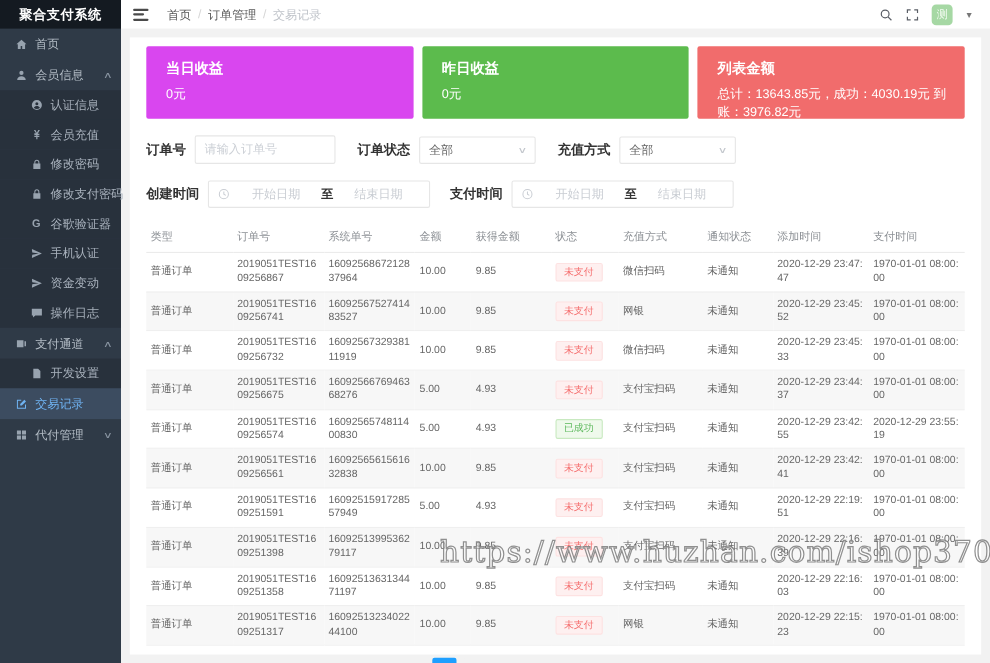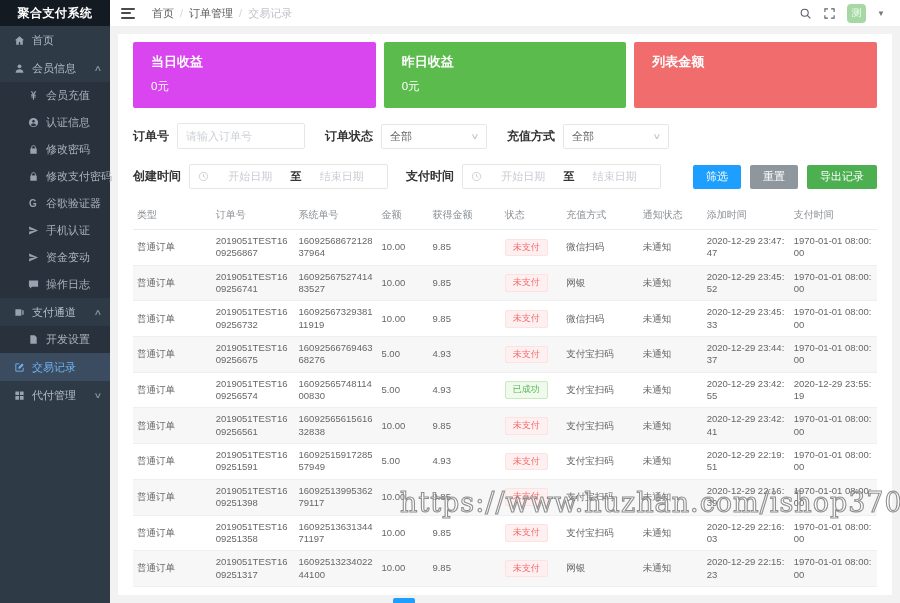--- a/index.html
+++ b/index.html
@@ -94,32 +94,32 @@
             <circle cx="12" cy="7.2" r="4.2"></circle>
             <path d="M3.5 21c.3-4.8 4-7.2 8.5-7.2s8.2 2.4 8.5 7.2Z"></path>
           </svg>
         </span>
         <span>会员信息</span>
         <span class="chevron">∧</span>
       </div>
       <div class="side-item sub">
         <span class="icon">
           <svg viewBox="0 0 24 24">
+            <path d="M12 2a10 10 0 1 0 0 20 10 10 0 0 0 0-20Zm0 4.5a3 3 0 1 1 0 6 3 3 0 0 1 0-6Zm0 13.5a8 8 0 0 1-6-2.7c1.2-2.2 3.5-3.3 6-3.3s4.8 1.1 6 3.3a8 8 0 0 1-6 2.7Z"></path>
+          </svg>
+        </span>
+        <span>认证信息</span>
+      </div>
+      <div class="side-item sub">
+        <span class="icon">
+          <svg viewBox="0 0 24 24">
             <path d="M6 2.5h3.2L12 8l2.8-5.5H18l-4.3 7.6H17v2.2h-3.8v1.9H17v2.2h-3.8V21h-2.4v-4.6H7v-2.2h3.8v-1.9H7V9.1h3.3Z"></path>
           </svg>
         </span>
         <span>会员充值</span>
-      </div>
-      <div class="side-item sub">
-        <span class="icon">
-          <svg viewBox="0 0 24 24">
-            <path d="M12 2a10 10 0 1 0 0 20 10 10 0 0 0 0-20Zm0 4.5a3 3 0 1 1 0 6 3 3 0 0 1 0-6Zm0 13.5a8 8 0 0 1-6-2.7c1.2-2.2 3.5-3.3 6-3.3s4.8 1.1 6 3.3a8 8 0 0 1-6 2.7Z"></path>
-          </svg>
-        </span>
-        <span>认证信息</span>
       </div>
       <div class="side-item sub">
         <span class="icon">
           <svg viewBox="0 0 24 24">
             <path d="M17 10V7.5a5 5 0 0 0-10 0V10H5v11h14V10Zm-8-2.5a3 3 0 0 1 6 0V10H9Z"></path>
           </svg>
         </span>
         <span>修改密码</span>
       </div>
       <div class="side-item sub">
@@ -235,20 +235,21 @@
         <div class="card" style="background: #d946ef;">
           <div class="card-title">当日收益</div>
           <div class="card-value">0元</div>
         </div>
         <div class="card" style="background: rgb(92, 187, 77);">
           <div class="card-title">昨日收益</div>
           <div class="card-value">0元</div>
         </div>
         <div class="card" style="background: rgb(241, 108, 108);">
           <div class="card-title">列表金额</div>
+          <div class="card-value">总计：13643.85元，成功：4030.19元 到账：3976.82元</div>
         </div>
       </div>
 
     <div class="frow">
       <span class="flabel">订单号</span>
       <input class="finput" type="text" placeholder="请输入订单号" style="">
       <span class="flabel">订单状态</span>
       <div class="select">
         <span>全部</span>
         <span class="sel-caret">∨</span>
@@ -277,25 +278,20 @@
       <div class="daterange">
         <span class="clock">
           <svg viewBox="0 0 24 24" fill="none" stroke="currentColor" stroke-width="2">
               <circle cx="12" cy="12" r="9"></circle>
               <path d="M12 6.5V12l3.8 2.3"></path>
             </svg>
         </span>
         <span class="dph">开始日期</span>
         <span class="dto">至</span>
         <span class="dph">结束日期</span>
-      </div>
-      <div class="btn-wrap">
-        <button class="btn blue">筛选</button>
-        <button class="btn gray">重置</button>
-        <button class="btn green">导出记录</button>
       </div>
     </div>
 
     <table>
       <colgroup>
         <col style="width:74px">
           <col style="width:78px">
           <col style="width:78px">
           <col style="width:48px">
           <col style="width:68px">

